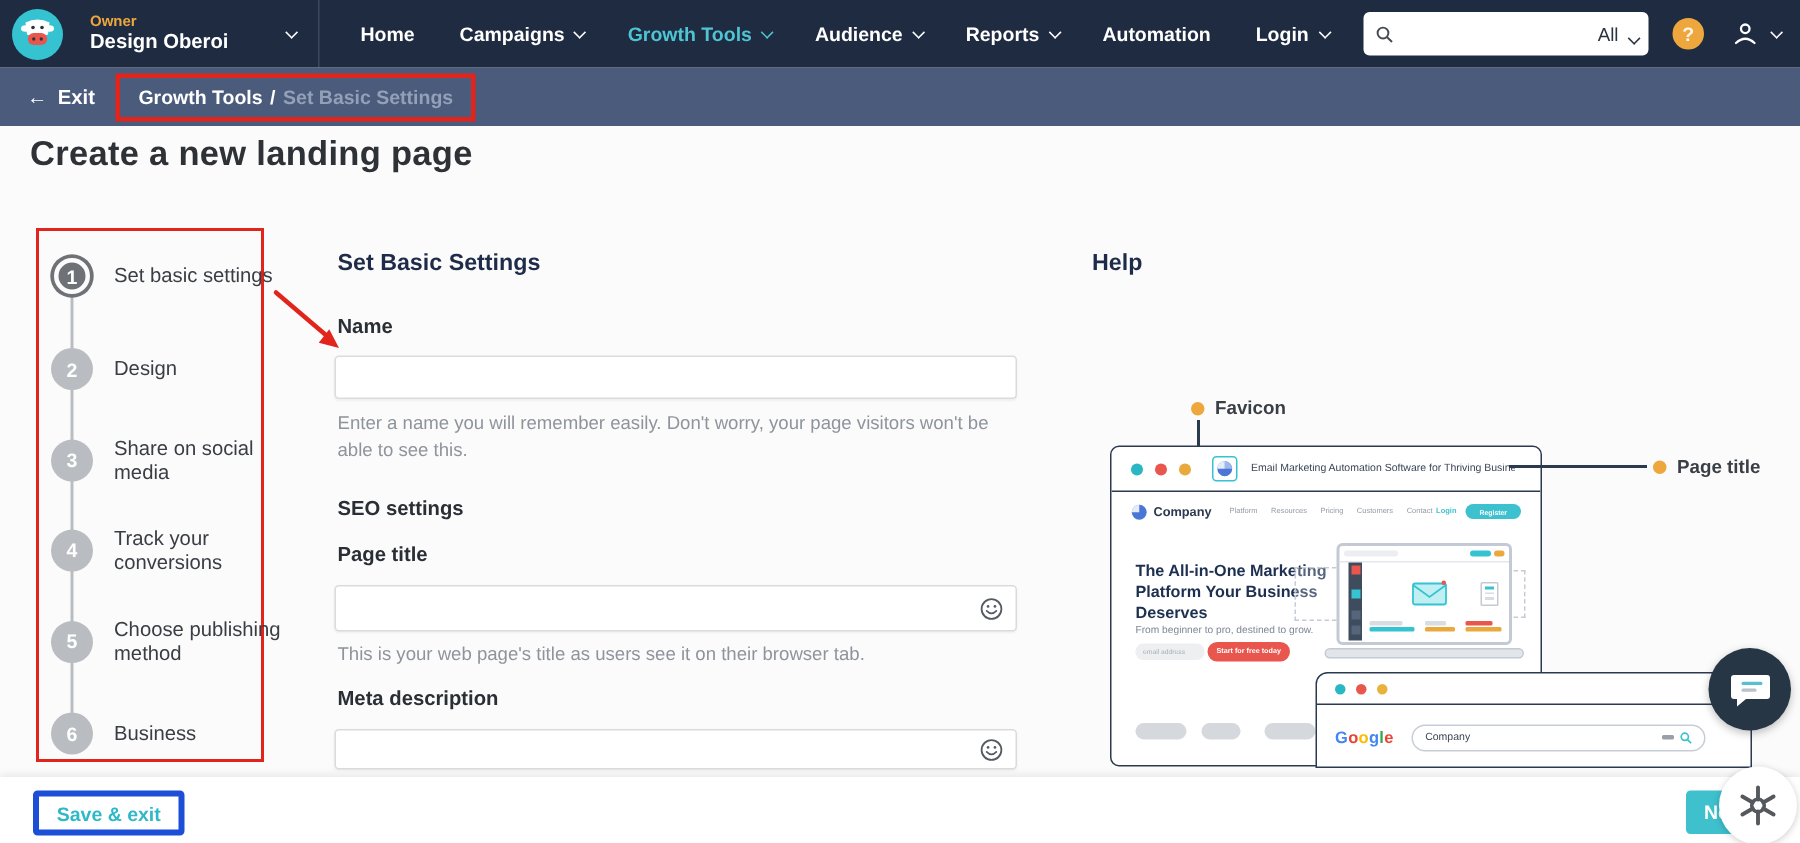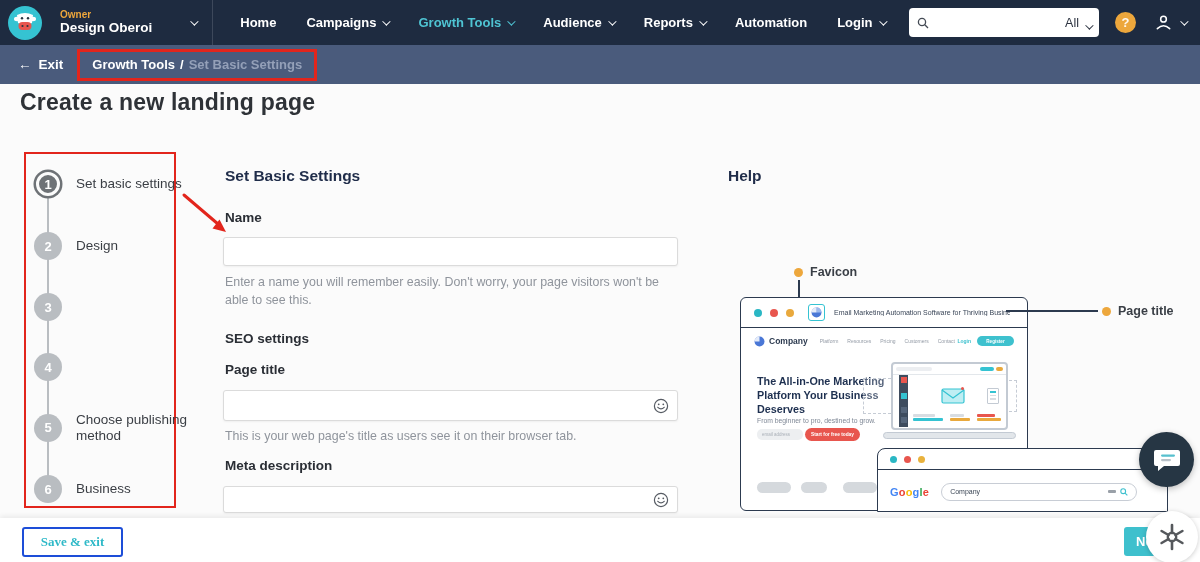--- a/index.html
+++ b/index.html
@@ -101,21 +101,21 @@
   .google-row { position:absolute; left:0; top:21px; width:100%; height:43px; display:flex; align-items:center; padding:0 12px; }
   .google-logo { font-size:11px; font-weight:700; letter-spacing:0.2px; }
   .gsearch { margin-left:12px; width:196px; height:18px; border:1px solid #c8cdd5; border-radius:9px; display:flex; align-items:center; padding:0 8px; background:#fff; }
   .gsearch .q { font-size:7px; color:#3a4554; flex:1; }
   .mic-bar { width:8px; height:3px; background:#9aa0a8; border-radius:1px; margin-right:4px; }
   .hidden-pill-dot { position:absolute; left:864px; top:485px; width:10px; height:10px; border-radius:50%; background:#c4c8cc; z-index:5; }
 
   
   .chat-widget { position:absolute; left:1139px; top:432px; width:55px; height:55px; border-radius:50%; background:#263644; z-index:20; display:flex; align-items:center; justify-content:center; cursor:pointer; box-shadow:0 2px 6px rgba(0,0,0,0.25); }
   .footer-bar { position:absolute; left:0; top:518px; width:1200px; height:44px; background:#ffffff; box-shadow:0 -2px 5px rgba(0,0,0,0.07); z-index:15; }
-  .save-exit-btn { position:absolute; left:22px; top:527px; width:101px; height:30px; background:#ffffff; border:2px solid #1d4ed8; border-radius:3px; color:#2fb9c8; font-size:13px; font-weight:700; display:flex; align-items:center; justify-content:center; cursor:pointer; z-index:16; font-family:Liberation Serif, serif; }
+  .save-exit-btn { position:absolute; left:22px; top:527px; width:101px; height:30px; background:#ffffff; border:4px solid #1d4ed8; border-radius:3px; color:#2fb9c8; font-size:13px; font-weight:700; display:flex; align-items:center; justify-content:center; cursor:pointer; z-index:16; font-family:Liberation Sans, sans-serif; }
   .next-btn { position:absolute; left:1124px; top:527px; width:62px; height:29px; background:#3ec0cd; border:none; border-radius:3px; color:#ffffff; font-size:13px; font-weight:700; display:flex; align-items:center; justify-content:flex-start; padding-left:12px; cursor:pointer; z-index:16; font-family:"Liberation Sans",sans-serif; }
   .openai-badge { position:absolute; left:1146px; top:511px; width:52px; height:52px; border-radius:50%; background:#ffffff; box-shadow:0 1px 5px rgba(0,0,0,0.2); z-index:17; display:flex; align-items:center; justify-content:center; cursor:pointer; }
 </style>
 </head>
 <body>
 
 <div class="screen">
 
   <div class="topbar">
     <div class="brand-logo">
@@ -215,25 +215,27 @@
     <div class="step" style="top:92px">
       <div class="step-circle">
           <span>2</span>
         </div>
       <div class="step-label">Design</div>
     </div>
     <div class="step" style="top:153px">
       <div class="step-circle">
           <span>3</span>
         </div>
+      <div class="step-label">Share on social media</div>
     </div>
     <div class="step" style="top:213px">
       <div class="step-circle">
           <span>4</span>
         </div>
+      <div class="step-label">Track your conversions</div>
     </div>
     <div class="step" style="top:274px">
       <div class="step-circle">
           <span>5</span>
         </div>
       <div class="step-label">Choose publishing method</div>
     </div>
     <div class="step" style="top:335px">
       <div class="step-circle">
           <span>6</span>

